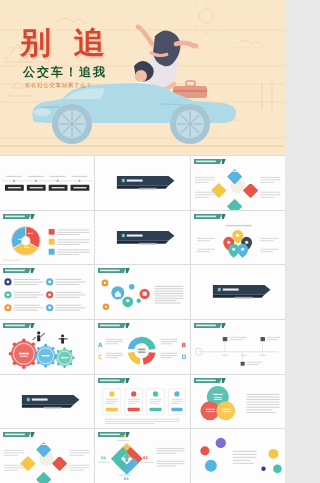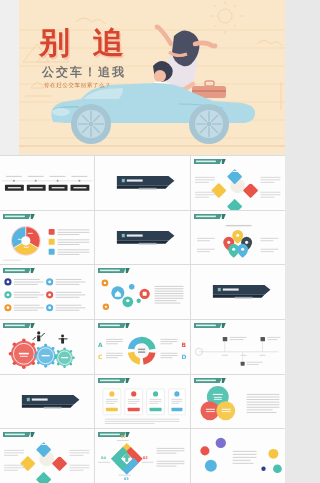--- a/index.html
+++ b/index.html
@@ -1,35 +1,35 @@
 <!DOCTYPE html>
 <html><head>
 <meta charset="utf-8">
 <style>
   html,body{margin:0;padding:0;}
   body{
     width:285px;height:483px;overflow:hidden;
     background:#e8e8e8;
     font-family:"DejaVu Sans","Liberation Sans",sans-serif;
   }
-  .page{position:relative;width:285px;height:483px;background:#efefef;padding-left:19px;}
+  .page{position:relative;width:285px;height:483px;background:#efefef;}
 
   
   .hero{position:relative;width:285px;height:155px;background:#fae6c8;overflow:hidden;}
   .hero-bg{position:absolute;inset:0;}
   .hero-bg svg{display:block;width:285px;height:155px;}
   .hero-title{
     position:absolute;left:20px;top:25px;
     font-size:31px;line-height:34px;letter-spacing:6px;
     color:#d6452c;font-weight:bold;
     text-shadow:1.5px 1.5px 0 #f6c9b4;
   }
   .hero-sub{
     position:absolute;left:23px;top:64px;
-    font-size:12px;letter-spacing:2px;color:#737373;font-weight:bold;
+    font-size:12px;letter-spacing:2px;color:#14532d;font-weight:bold;
   }
   .hero-sub2{
     position:absolute;left:25px;top:82px;
     font-size:5.5px;letter-spacing:.6px;color:#c9713a;
   }
   .hero-art{position:absolute;left:0;top:0;width:285px;height:155px;}
   .hero-art svg{display:block;}
 
   
   .grid{

